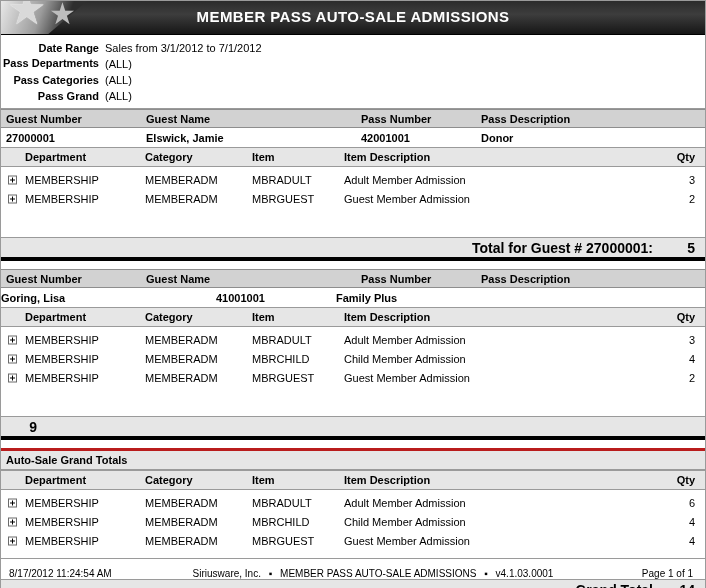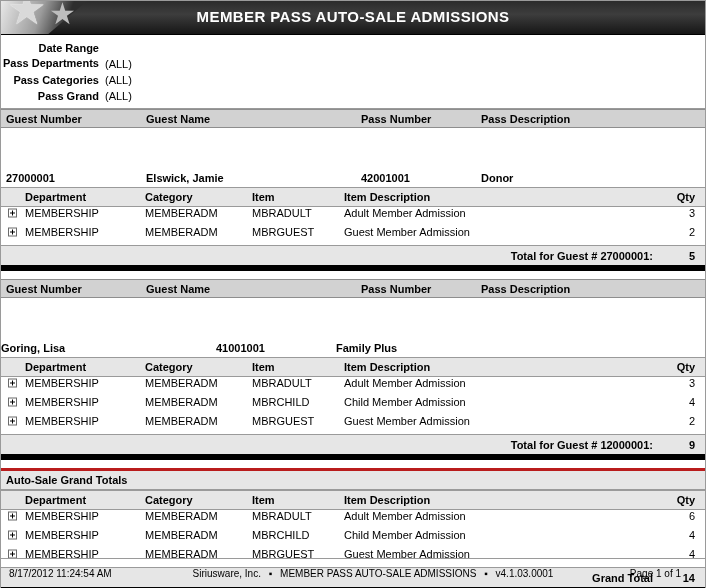--- a/index.html
+++ b/index.html
@@ -90,42 +90,41 @@
     height:17px;
     align-items:center;
   }
   .guest-vals{
     display:flex;
     font-weight:bold;
     font-size:11px;
     height:19px;
     align-items:center;
     background:#fff;
-    margin-top:40px;
   }
   .c-guestnum{width:145px;padding-left:5px;box-sizing:border-box;}
   .c-guestname{width:215px;box-sizing:border-box;}
   .c-passnum{width:120px;box-sizing:border-box;}
   .c-passdesc{flex:1;box-sizing:border-box;}
 
   .det-head{
     display:flex;
     background:#e6e6e6;
     border-top:1px solid #9a9a9a;
     border-bottom:1px solid #9a9a9a;
     font-weight:bold;
     font-size:11px;
     height:18px;
     align-items:center;
   }
   .det-row{
     display:flex;
     font-size:11px;
     height:19px;
-    align-items:flex-start;
+    align-items:flex-end;
     background:#fff;
   }
   .c-dept{width:144px;padding-left:24px;box-sizing:border-box;position:relative;}
   .c-cat{width:107px;box-sizing:border-box;}
   .c-item{width:92px;box-sizing:border-box;}
   .c-idesc{flex:1;box-sizing:border-box;}
   .c-qty{width:46px;text-align:right;padding-right:10px;box-sizing:border-box;}
   .det-head .c-dept{padding-left:24px;}
 
   .expander{
@@ -140,25 +139,26 @@
   .expander:before{
     content:"";position:absolute;left:1px;top:3px;width:5px;height:1px;background:#000;
   }
   .expander:after{
     content:"";position:absolute;left:3px;top:1px;width:1px;height:5px;background:#000;
   }
   .total-row{
     display:flex;
     background:#e6e6e6;
     border-top:1px solid #9a9a9a;
-    border-bottom:6px solid #000000;
-    font-weight:bold;
-    font-size:11px;
+    border-bottom:4px solid #000000;
+    font-weight:bold;
+    font-size:14px;
     height:19px;
     align-items:center;
+    margin-top:32px;
   }
   .total-label{
     flex:1;text-align:right;padding-right:6px;box-sizing:border-box;
   }
   .spacer{height:8px;background:#fff;}
   .gt-title{
     background:#e6e6e6;
     border-top:3px solid #b91c1c;
     border-bottom:1px solid #9a9a9a;
     font-weight:bold;
@@ -172,38 +172,39 @@
     position:absolute;
     left:0;right:0;bottom:0;
     height:28px;
     border-top:1px solid #9a9a9a;
     display:flex;
     align-items:center;
     font-size:10px;
   }
   .f-left{width:150px;padding-left:8px;box-sizing:border-box;}
   .f-center{flex:1;text-align:center;}
-  .f-right{width:110px;text-align:right;padding-right:24px;box-sizing:border-box;}
+  .f-right{width:110px;text-align:right;padding-right:12px;box-sizing:border-box;}
   .sep{margin:0 5px;}
 </style>
 </head>
 <body>
 
 <div class="page">
 
   <div class="banner">
     <div class="banner-left-blob"></div>
     <div class="star">★</div>
     <div class="star2">★</div>
     <div class="title">MEMBER PASS AUTO-SALE ADMISSIONS</div>
   </div>
 
   <div class="params">
     <div class="param-row">
       <div class="param-label">Date Range</div>
+      <div class="param-value">Sales from 3/1/2012 to 7/1/2012</div>
     </div>
     <div class="param-row">
       <div class="param-label two-line"><span>Pass Departments</span></div>
       <div class="param-value">(ALL)</div>
     </div>
     <div class="param-row">
       <div class="param-label">Pass Categories</div>
       <div class="param-value">(ALL)</div>
     </div>
     <div class="param-row">
@@ -307,21 +308,20 @@
         <span class="expander"></span>
         <span>MEMBERSHIP</span>
       </div>
       <div class="c-cat">MEMBERADM</div>
       <div class="c-item">MBRGUEST</div>
       <div class="c-idesc">Guest Member Admission</div>
       <div class="c-qty">2</div>
     </div>
 
     <div class="total-row">
-      <div class="total-label">Total for Guest # 12000001:</div>
       <div class="c-qty">9</div>
     </div>
   </div>
 
   <div class="spacer"></div>
 
   <div class="section">
     <div class="gt-title">Auto-Sale Grand Totals</div>
     <div class="det-head">
       <div class="c-dept">Department</div>

